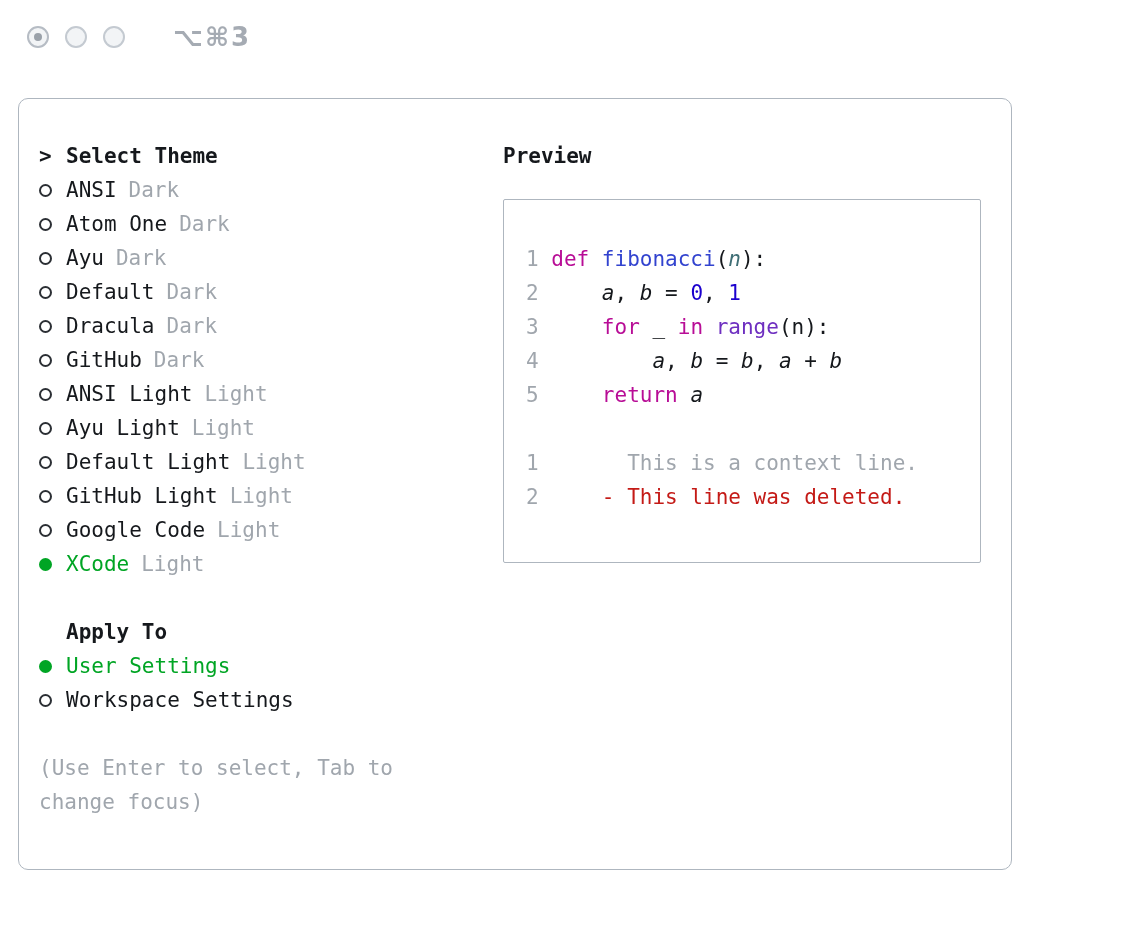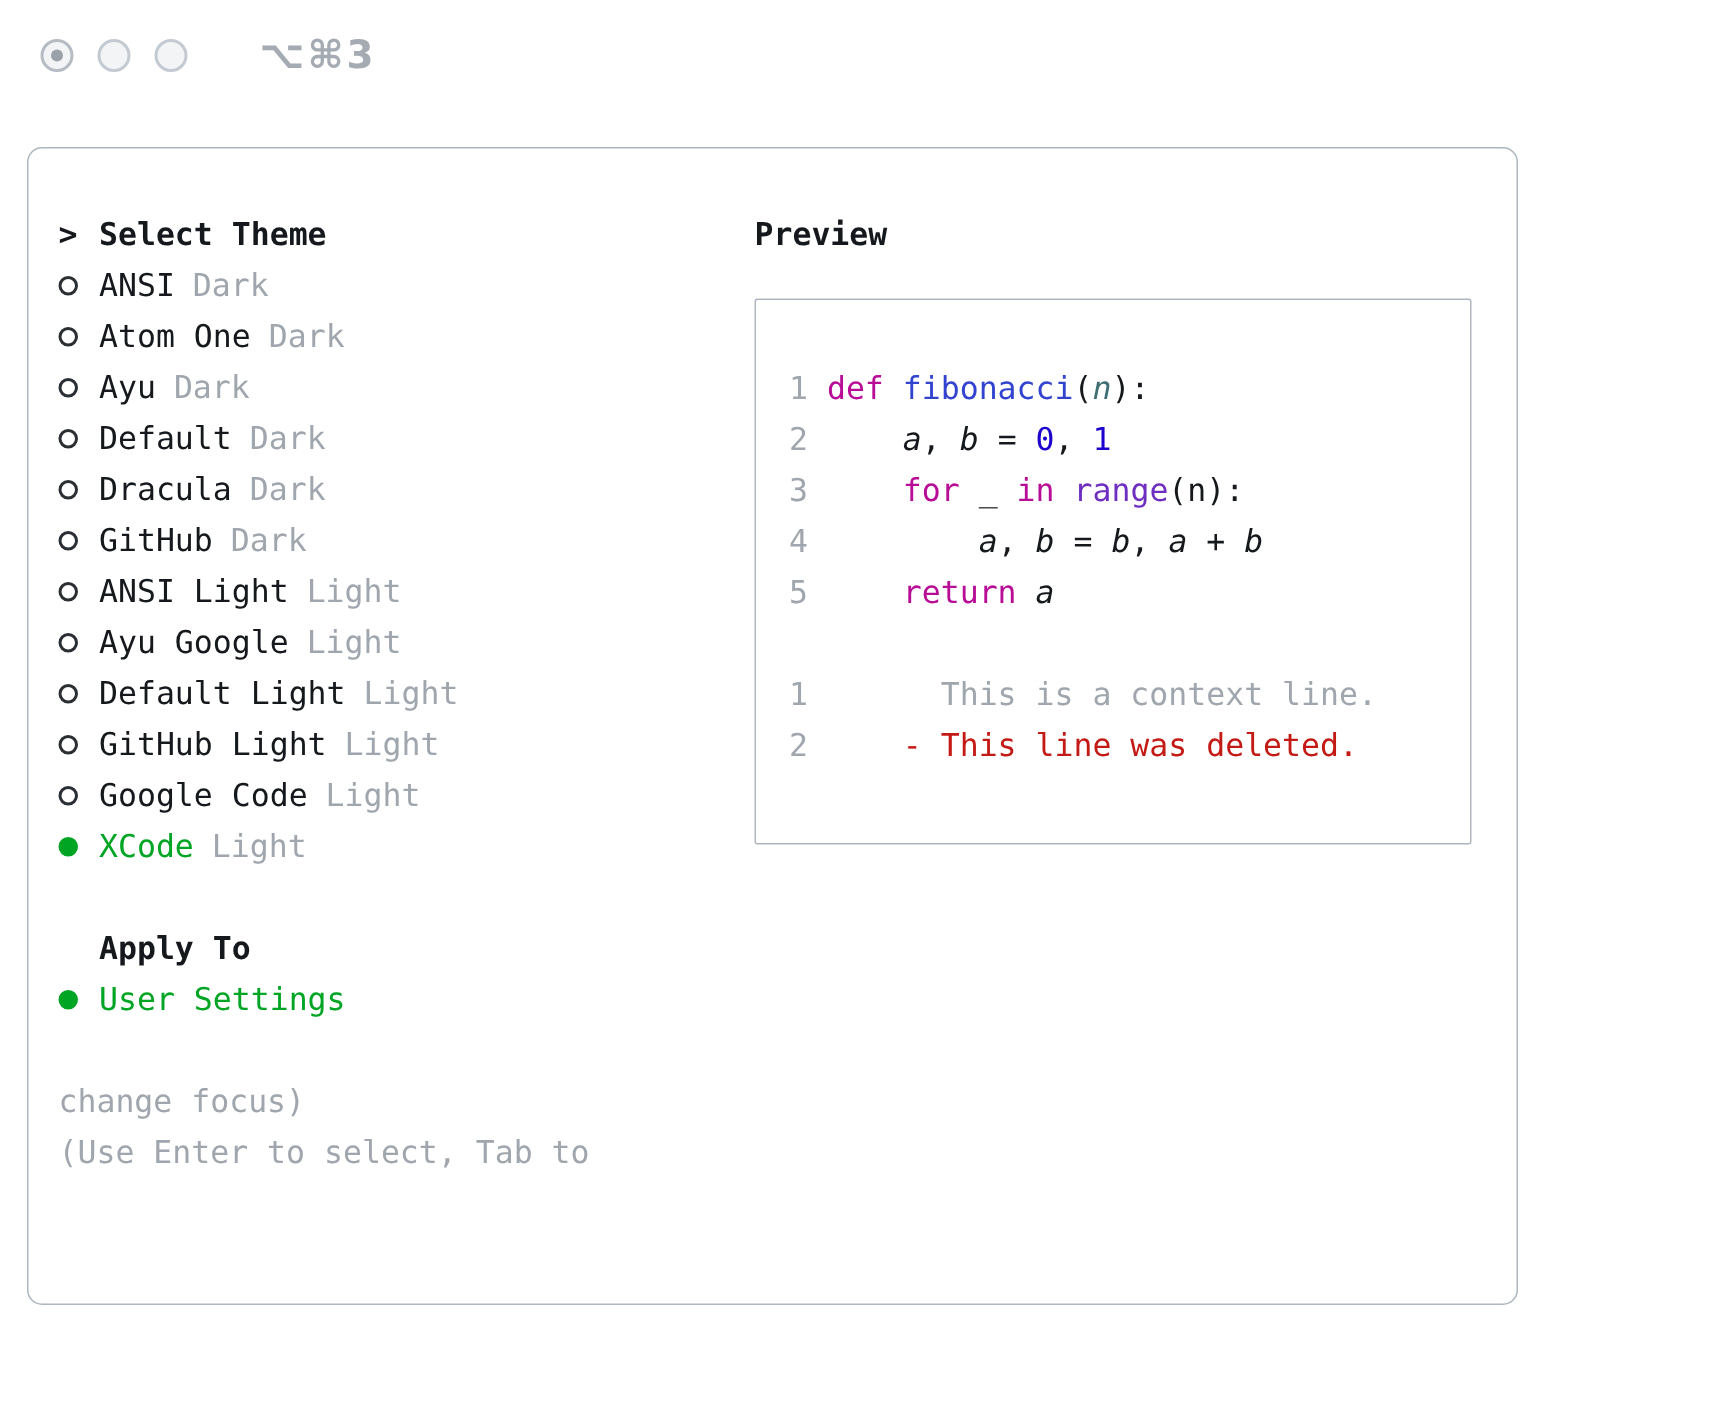--- a/index.html
+++ b/index.html
@@ -140,37 +140,38 @@
     </div>
 
     <div>
         <div class="row"><span class="bullet-slot"><span class="bullet"></span></span><span class="item-name">ANSI</span><span class="variant">Dark</span></div>
         <div class="row"><span class="bullet-slot"><span class="bullet"></span></span><span class="item-name">Atom One</span><span class="variant">Dark</span></div>
         <div class="row"><span class="bullet-slot"><span class="bullet"></span></span><span class="item-name">Ayu</span><span class="variant">Dark</span></div>
         <div class="row"><span class="bullet-slot"><span class="bullet"></span></span><span class="item-name">Default</span><span class="variant">Dark</span></div>
         <div class="row"><span class="bullet-slot"><span class="bullet"></span></span><span class="item-name">Dracula</span><span class="variant">Dark</span></div>
         <div class="row"><span class="bullet-slot"><span class="bullet"></span></span><span class="item-name">GitHub</span><span class="variant">Dark</span></div>
         <div class="row"><span class="bullet-slot"><span class="bullet"></span></span><span class="item-name">ANSI Light</span><span class="variant">Light</span></div>
-        <div class="row"><span class="bullet-slot"><span class="bullet"></span></span><span class="item-name">Ayu Google</span><span class="variant">Light</span></div>
+        <div class="row"><span class="bullet-slot"><span class="bullet"></span></span><span class="item-name">Ayu Light</span><span class="variant">Light</span></div>
         <div class="row"><span class="bullet-slot"><span class="bullet"></span></span><span class="item-name">Default Light</span><span class="variant">Light</span></div>
         <div class="row"><span class="bullet-slot"><span class="bullet"></span></span><span class="item-name">GitHub Light</span><span class="variant">Light</span></div>
         <div class="row"><span class="bullet-slot"><span class="bullet"></span></span><span class="item-name">Google Code</span><span class="variant">Light</span></div>
         <div class="row"><span class="bullet-slot"><span class="bullet filled"></span></span><span class="item-name selected">XCode</span><span class="variant">Light</span></div>
       </div>
 
     <div class="apply-section">
       <div class="apply-title">Apply To</div>
       <div>
           <div class="row"><span class="bullet-slot"><span class="bullet filled"></span></span><span class="item-name selected">User Settings</span></div>
+          <div class="row"><span class="bullet-slot"><span class="bullet"></span></span><span class="item-name">Workspace Settings</span></div>
         </div>
     </div>
 
     <div class="hint">
+      <div>(Use Enter to select, Tab to</div>
       <div>change focus)</div>
-      <div>(Use Enter to select, Tab to</div>
     </div>
   </div>
 
   <div class="right-col">
     <div class="preview-title">Preview</div>
     <div class="preview-box">
       <div>
           <div class="code-line"><span class="ln">1</span><span class="tok-kw">def </span><span class="tok-fn">fibonacci</span><span class="tok-pl">(</span><span class="tok-pr">n</span><span class="tok-pl">):</span></div>
           <div class="code-line"><span class="ln">2</span><span class="tok-pl">    </span><span class="tok-va">a</span><span class="tok-pl">, </span><span class="tok-va">b</span><span class="tok-pl"> = </span><span class="tok-nu">0</span><span class="tok-pl">, </span><span class="tok-nu">1</span></div>
           <div class="code-line"><span class="ln">3</span><span class="tok-pl">    </span><span class="tok-kw">for</span><span class="tok-pl"> _ </span><span class="tok-kw">in</span><span class="tok-pl"> </span><span class="tok-bi">range</span><span class="tok-pl">(n):</span></div>

